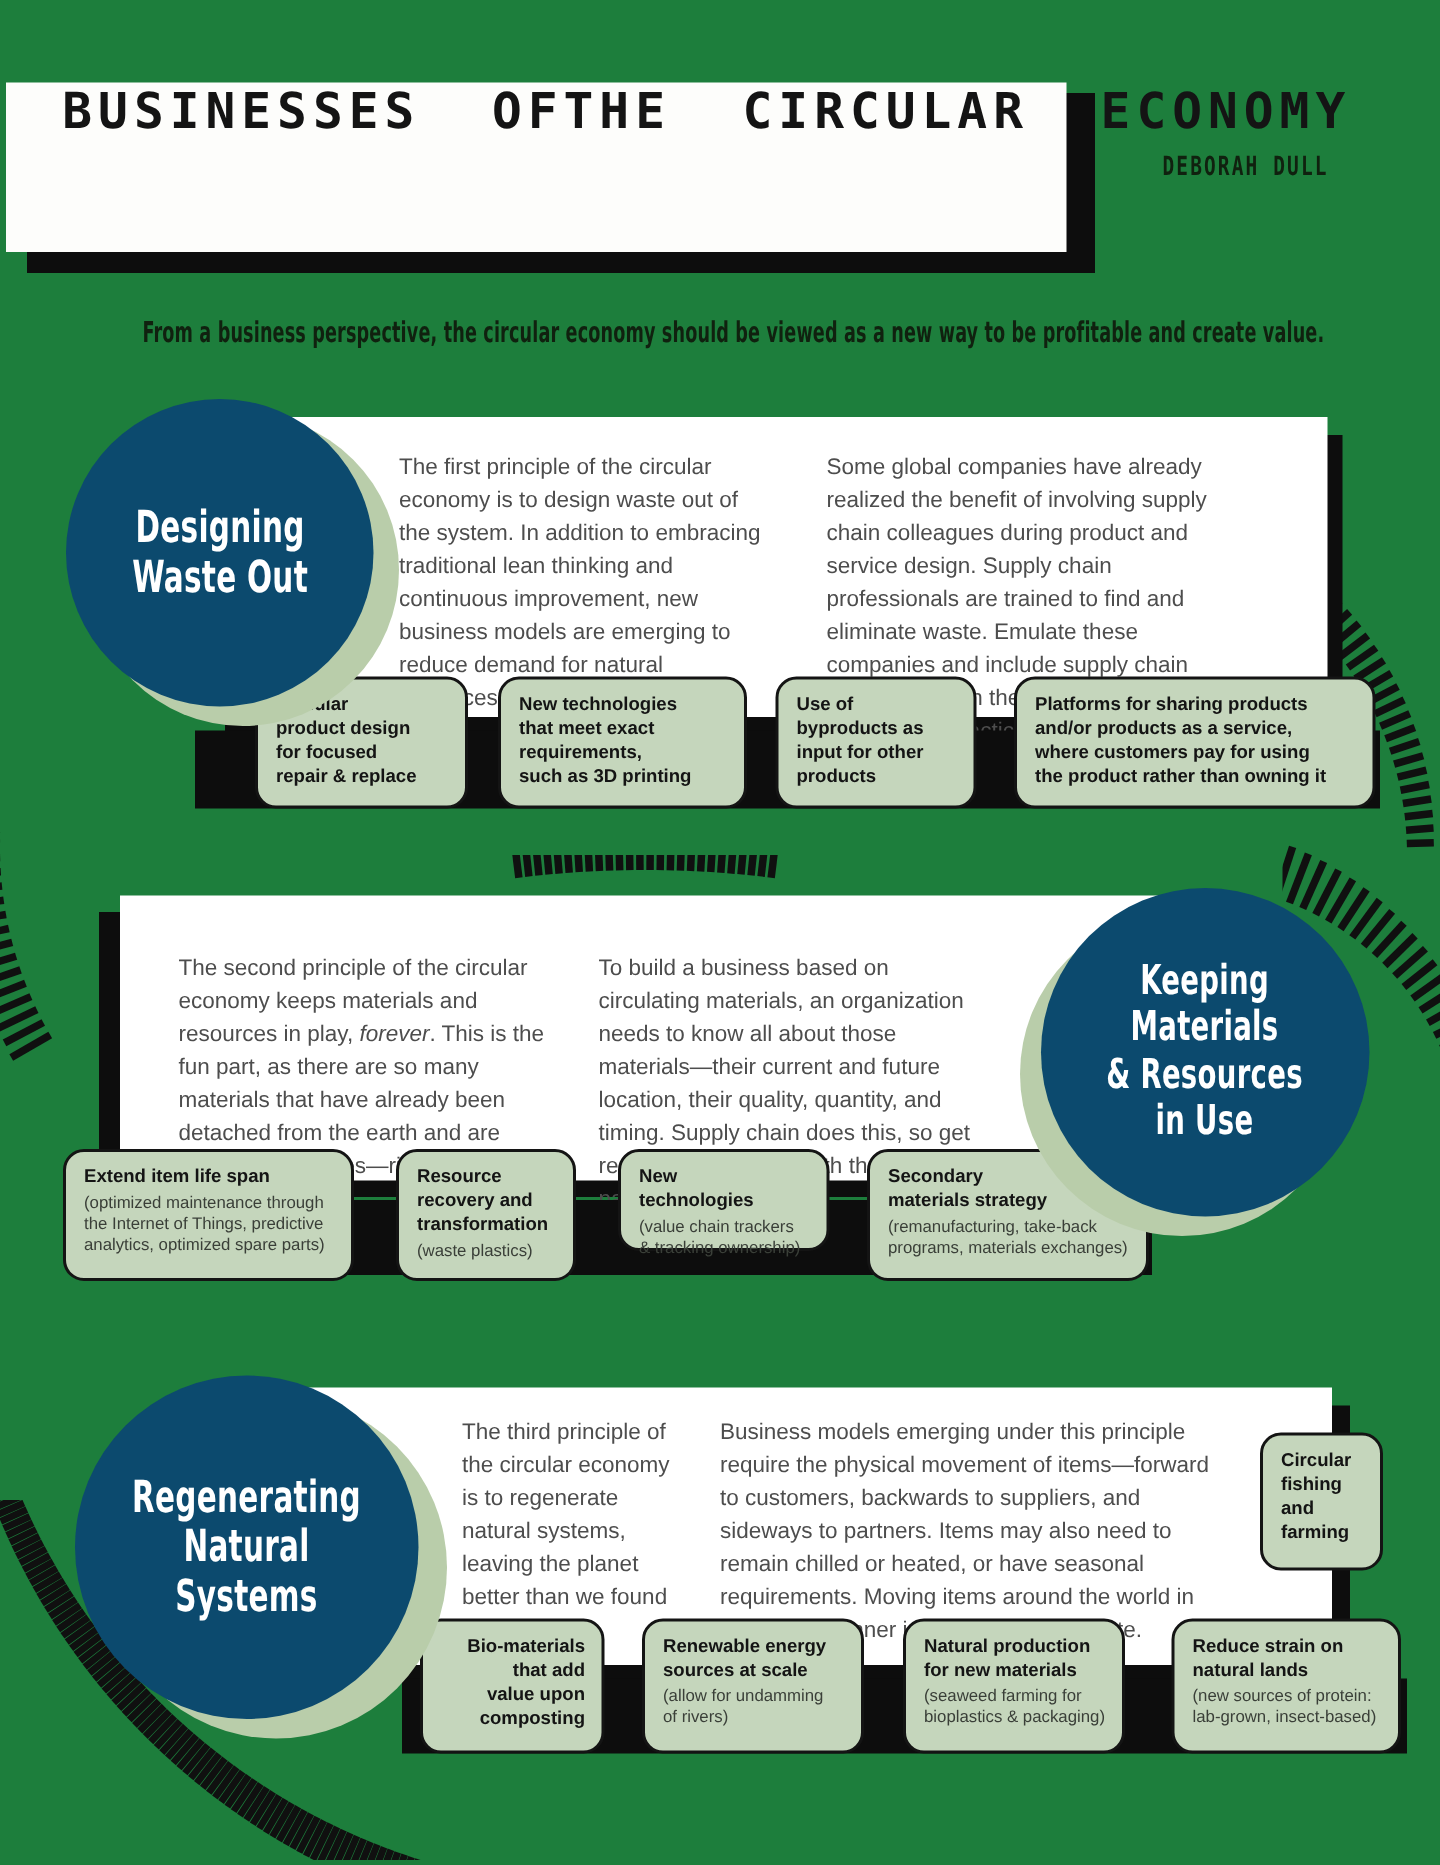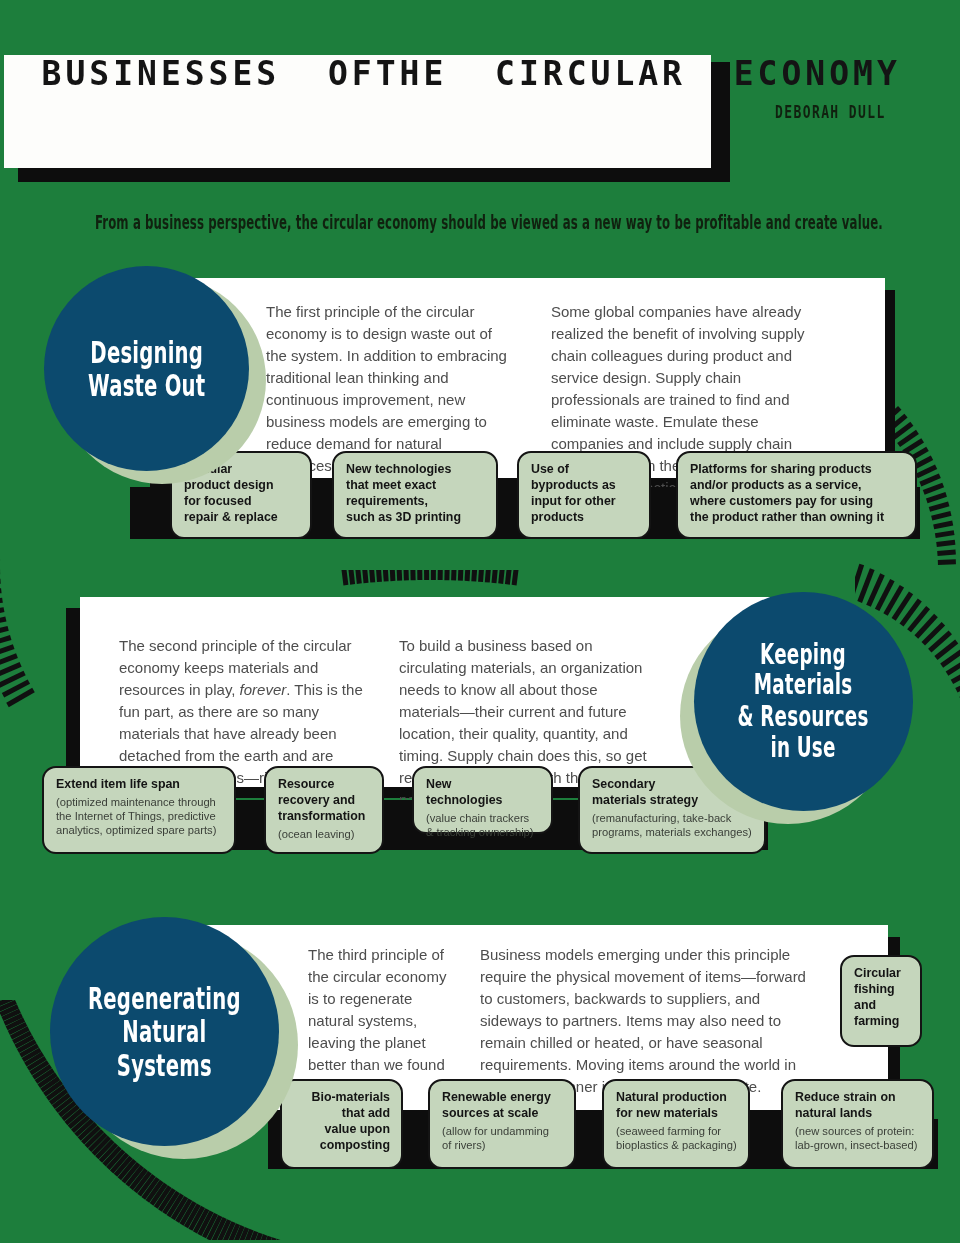--- a/index.html
+++ b/index.html
@@ -445,21 +445,21 @@
   <div class="pill" style="left:42px; top:766px; width:194px; height:88px;">
     <div class="pill-title">Extend item life span</div>
     <div class="pill-sub">(optimized maintenance through
 the Internet of Things, predictive
 analytics, optimized spare parts)</div>
   </div>
   <div class="pill" style="left:264px; top:766px; width:120px; height:88px;">
     <div class="pill-title">Resource
 recovery and
 transformation</div>
-    <div class="pill-sub">(ocean leaving)</div>
+    <div class="pill-sub">(waste plastics)</div>
   </div>
   <div class="pill" style="left:412px; top:766px; width:141px; height:68px;">
     <div class="pill-title">New
 technologies</div>
     <div class="pill-sub">(value chain trackers
 &amp; tracking ownership)</div>
   </div>
   <div class="pill" style="left:578px; top:766px; width:188px; height:88px;">
     <div class="pill-title">Secondary
 materials strategy</div>

